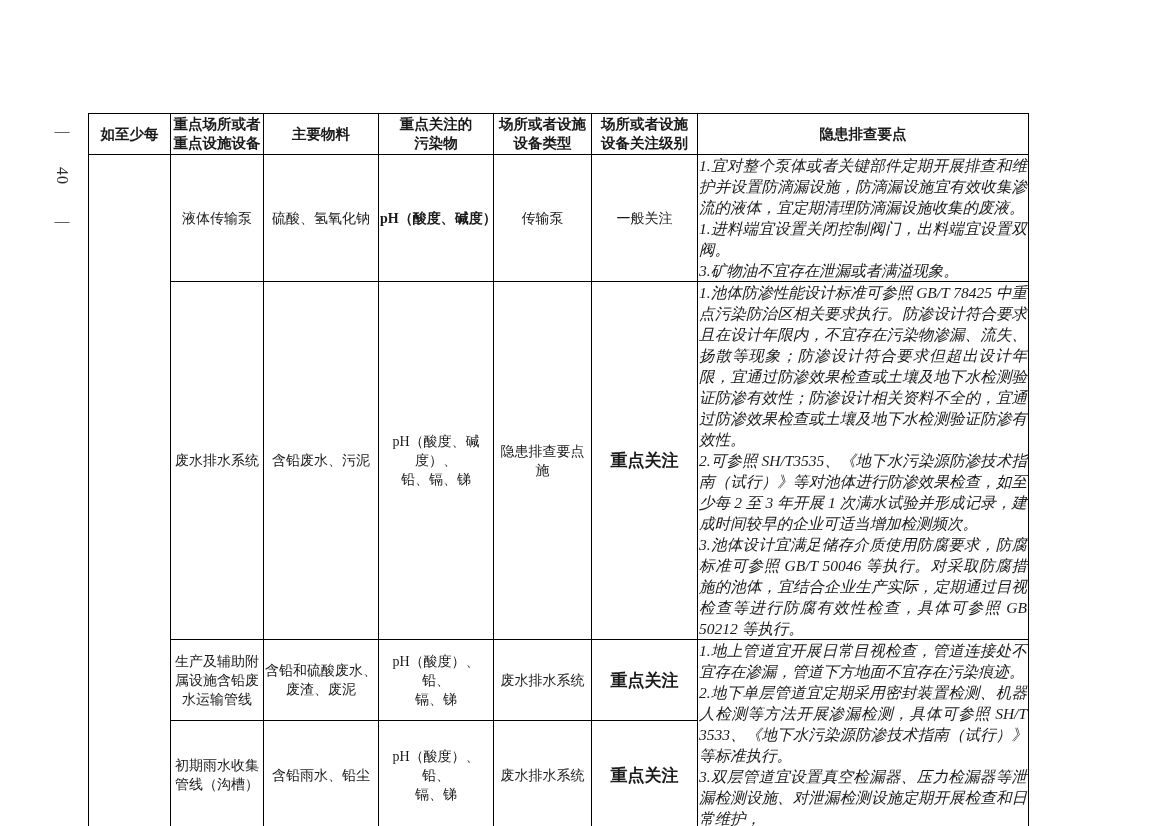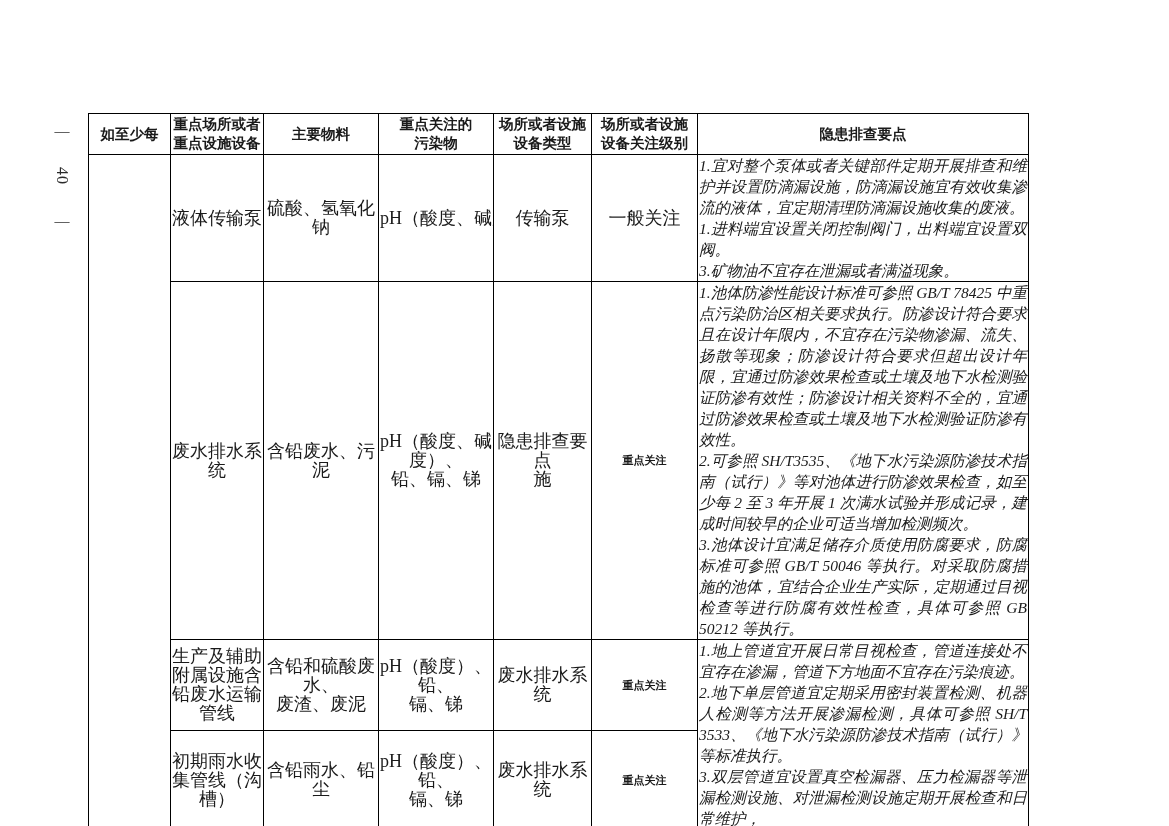--- a/index.html
+++ b/index.html
@@ -50,38 +50,38 @@
   .doc-table th {
     font-weight: 700;
     font-size: 14.5px;
     line-height: 19px;
     text-align: center;
     white-space: pre-line;
     height: 40px;
   }
   .cell-center {
     text-align: center;
-    font-size: 18px;
+    font-size: 14px;
     line-height: 19px;
     white-space: pre-line;
   }
   .cell-points {
     vertical-align: middle;
     padding: 1px 2px;
     font-style: italic;
   }
   .point {
     font-size: 15.5px;
     line-height: 21px;
     text-align: justify;
     text-justify: inter-ideograph;
   }
-  .level-bold { font-weight: 700; font-size: 11px; }
+  .level-bold { font-weight: 700; font-size: 17px; }
   .level-normal { font-weight: 400; }
-  .nowrap { white-space: nowrap; }
+  .nowrap { white-space: nowrap; font-weight: bold; }
 </style>
 </head>
 <body>
 
 <div class="page">
 
   <div class="side-pagenum">
     <span class="dash">—</span>
     <span class="num">40</span>
     <span class="dash">—</span>

